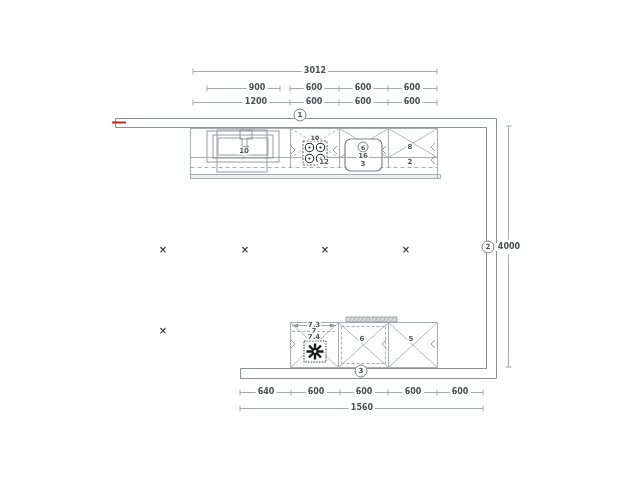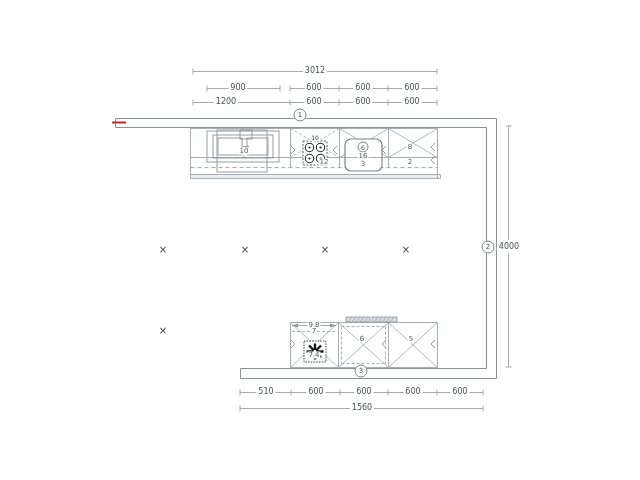--- a/index.html
+++ b/index.html
@@ -1,17 +1,17 @@
 <!DOCTYPE html>
 <html><head>
 <meta charset="utf-8">
 <style>
   html,body{margin:0;padding:0;background:#fff;}
   .stage{position:relative;width:550px;height:480px;background:#ffffff;overflow:hidden;
-         font-family:"DejaVu Sans", sans-serif;}
+         font-family:"DejaVu Sans", sans-serif;font-weight:bold;}
   .stage svg{position:absolute;left:0;top:0;}
   .lbl{position:absolute;transform:translate(-50%,-50%);white-space:nowrap;}
   .dim{font-size:8px;color:#4a4f54;background:#fff;padding:0 2px;line-height:1;}
   .item{font-size:7px;color:#53585d;background:#fff;padding:0 1px;line-height:1;}
   .item-sm{font-size:6px;color:#33373b;background:#fff;padding:0 1px;line-height:1;}
   .cross{font-size:10px;color:#3a3f44;line-height:1;background:transparent;}
   .badge{width:11px;height:11px;border:1px solid #7d8389;border-radius:50%;background:#fff;
          font-size:7px;line-height:11px;text-align:center;color:#4a4f54;padding:0;}
   .badge-sm{width:9px;height:9px;font-size:6px;line-height:9px;}
 </style>
@@ -100,51 +100,51 @@
         <circle cx="315" cy="351.5" r="1.4" fill="#fff"></circle>
       </g>
     </g>
 
     <path stroke="#8d9398" stroke-width="0.9" fill="none" d="M291 146 L295 150 L291 154 M337 146 L333 150 L337 154 M386 146 L382 150 L386 154
          M435 143 L431 147 L435 151 M435 156 L431 160 L435 164
          M291 340 L295 344 L291 348 M386 340 L382 344 L386 348 M435 340 L431 344 L435 348"></path>
   </svg>
 
   <span class="lbl dim" style="left:315px;top:71px">3012</span>
-  <span class="lbl dim" style="left:238px;top:88px">900</span>
+  <span class="lbl dim" style="left:257px;top:88px">900</span>
   <span class="lbl dim" style="left:314px;top:88px">600</span>
   <span class="lbl dim" style="left:363px;top:88px">600</span>
   <span class="lbl dim" style="left:412px;top:88px">600</span>
-  <span class="lbl dim" style="left:226px;top:102px">1200</span>
+  <span class="lbl dim" style="left:256px;top:102px">1200</span>
   <span class="lbl dim" style="left:314px;top:102px">600</span>
   <span class="lbl dim" style="left:363px;top:102px">600</span>
   <span class="lbl dim" style="left:412px;top:102px">600</span>
   <span class="lbl dim" style="left:509px;top:247px">4000</span>
-  <span class="lbl dim" style="left:266px;top:392px">510</span>
+  <span class="lbl dim" style="left:266px;top:392px">640</span>
   <span class="lbl dim" style="left:316px;top:392px">600</span>
   <span class="lbl dim" style="left:364px;top:392px">600</span>
   <span class="lbl dim" style="left:413px;top:392px">600</span>
   <span class="lbl dim" style="left:460px;top:392px">600</span>
   <span class="lbl dim" style="left:362px;top:408px">1560</span>
 
   <span class="lbl badge" style="left:300px;top:115px">1</span>
   <span class="lbl badge" style="left:488px;top:247px">2</span>
   <span class="lbl badge" style="left:361px;top:371px">3</span>
   <span class="lbl badge badge-sm" style="left:363px;top:147px">6</span>
 
   <span class="lbl item" style="left:244px;top:151px">10</span>
   <span class="lbl item-sm" style="left:315px;top:138px">10</span>
   <span class="lbl item" style="left:324px;top:162px">12</span>
   <span class="lbl item" style="left:363px;top:156px">16</span>
   <span class="lbl item" style="left:363px;top:164px">3</span>
   <span class="lbl item" style="left:410px;top:147px">8</span>
   <span class="lbl item" style="left:410px;top:162px">2</span>
-  <span class="lbl item" style="left:314px;top:325px">9.8</span>
+  <span class="lbl item" style="left:314px;top:325px">7.3</span>
   <span class="lbl item" style="left:314px;top:331px">7</span>
-  <span class="lbl item" style="left:314px;top:355px">7.4</span>
+  <span class="lbl item" style="left:314px;top:337px">7.4</span>
   <span class="lbl item" style="left:362px;top:339px">6</span>
   <span class="lbl item" style="left:411px;top:339px">5</span>
 
   <span class="lbl cross" style="left:163px;top:250px">×</span>
   <span class="lbl cross" style="left:245px;top:250px">×</span>
   <span class="lbl cross" style="left:325px;top:250px">×</span>
   <span class="lbl cross" style="left:406px;top:250px">×</span>
   <span class="lbl cross" style="left:163px;top:331px">×</span>
 
 </div>

